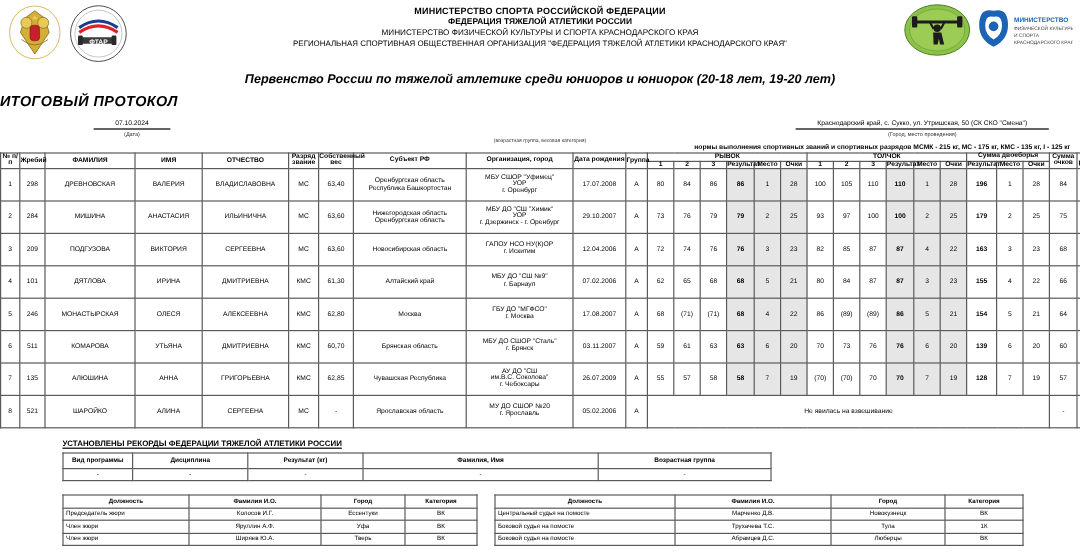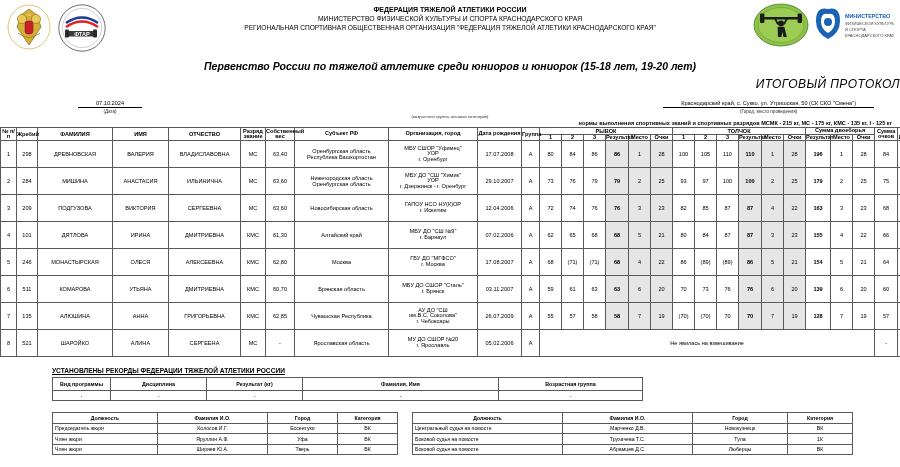--- a/index.html
+++ b/index.html
@@ -14,21 +14,21 @@
   .hdr{display:flex;align-items:flex-start;padding:3px 6px 0 6px;}
   .emblems-left{width:150px;display:flex;align-items:flex-start;gap:4px;flex:0 0 auto;}
   .emblems-right{width:150px;display:flex;align-items:flex-start;justify-content:flex-end;gap:5px;flex:0 0 auto;}
   .hdr-center{flex:1 1 auto;text-align:center;padding-top:2px;}
   .org1{font-size:7.5px;font-weight:bold;letter-spacing:.2px;line-height:9px;}
   .org2{font-size:7px;font-weight:bold;line-height:9px;}
   .org3{font-size:6.8px;line-height:9px;}
   .org4{font-size:6.6px;line-height:9px;}
 
   .title1{text-align:center;font-size:10.5px;font-weight:bold;font-style:italic;margin-top:7px;}
-  .title2{text-align:right;font-size:12px;font-weight:normal;font-style:italic;margin-top:5px;letter-spacing:.4px;}
+  .title2{text-align:left;font-size:12px;font-weight:bold;font-style:italic;margin-top:5px;letter-spacing:.4px;}
 
   .meta-row{display:flex;justify-content:space-between;margin-top:9px;padding:0 8px;}
   .meta-cell{text-align:center;}
   .meta-val{font-size:5.6px;border-bottom:1px solid #000;padding:0 18px 1px 18px;}
   .meta-cap{font-size:4.6px;color:#333;margin-top:1px;}
   .meta-left{margin-left:70px;}
   .meta-right{margin-right:18px;}
 
   .cat-title{text-align:center;font-size:11px;font-weight:bold;text-decoration:underline;margin-top:6px;}
   .cat-cap{text-align:center;font-size:4.2px;color:#333;}
@@ -97,20 +97,21 @@
           <path d="M10 24 q16 -11 32 0" fill="none" stroke="#e02127" stroke-width="2.6"></path>
           <rect x="12" y="28" width="26" height="5.4" rx="1" fill="#3b3b3b"></rect>
           <rect x="9" y="26.6" width="4" height="8" rx="1" fill="#2a2a2a"></rect>
           <rect x="37" y="26.6" width="4" height="8" rx="1" fill="#2a2a2a"></rect>
           <text x="26" y="33.4" font-size="5.6" font-family="Liberation Sans, sans-serif" fill="#ffffff" text-anchor="middle" font-weight="bold">ФТАР</text>
         </svg>
       </span>
     </div>
 
     <div class="hdr-center">
+      <div class="org1">МИНИСТЕРСТВО СПОРТА  РОССИЙСКОЙ ФЕДЕРАЦИИ</div>
       <div class="org2">ФЕДЕРАЦИЯ ТЯЖЕЛОЙ АТЛЕТИКИ РОССИИ</div>
       <div class="org3">МИНИСТЕРСТВО ФИЗИЧЕСКОЙ КУЛЬТУРЫ И СПОРТА КРАСНОДАРСКОГО КРАЯ</div>
       <div class="org4">РЕГИОНАЛЬНАЯ СПОРТИВНАЯ ОБЩЕСТВЕННАЯ ОРГАНИЗАЦИЯ "ФЕДЕРАЦИЯ ТЯЖЕЛОЙ АТЛЕТИКИ КРАСНОДАРСКОГО КРАЯ"</div>
     </div>
 
     <div class="emblems-right">
       <span>
         <svg class="em" width="56" height="44" viewBox="0 0 56 44">
           <ellipse cx="28" cy="22" rx="27" ry="21" fill="#8bc34a" stroke="#4a7a1e" stroke-width="0.8"></ellipse>
           <ellipse cx="28" cy="22" rx="23" ry="17.5" fill="#9ccc55" stroke="#6aa12c" stroke-width="0.6"></ellipse>
@@ -129,21 +130,21 @@
           <circle cx="14" cy="19" r="4" fill="#1b63b5"></circle>
           <text x="31" y="15" font-size="5.4" font-family="Liberation Sans, sans-serif" fill="#1b63b5" font-weight="bold">МИНИСТЕРСТВО</text>
           <text x="31" y="22" font-size="4.1" font-family="Liberation Sans, sans-serif" fill="#444">ФИЗИЧЕСКОЙ КУЛЬТУРЫ</text>
           <text x="31" y="28" font-size="4.1" font-family="Liberation Sans, sans-serif" fill="#444">И СПОРТА</text>
           <text x="31" y="34" font-size="4.1" font-family="Liberation Sans, sans-serif" fill="#444">КРАСНОДАРСКОГО КРАЯ</text>
         </svg>
       </span>
     </div>
   </div>
 
-  <div class="title1">Первенство России по тяжелой атлетике среди юниоров и юниорок (15-18 лет, 19-20 лет)</div>
+  <div class="title1">Первенство России по тяжелой атлетике среди юниоров и юниорок (20-18 лет, 19-20 лет)</div>
   <div class="title2">ИТОГОВЫЙ ПРОТОКОЛ</div>
 
   <div class="meta-row">
     <div class="meta-cell meta-left">
       <div class="meta-val">07.10.2024</div>
       <div class="meta-cap">(Дата)</div>
     </div>
     <div class="meta-cell meta-right">
       <div class="meta-val">Краснодарский край, с. Сукко, ул. Утришская, 50 (СК СКО "Смена")</div>
       <div class="meta-cap">(Город, место проведения)</div>

